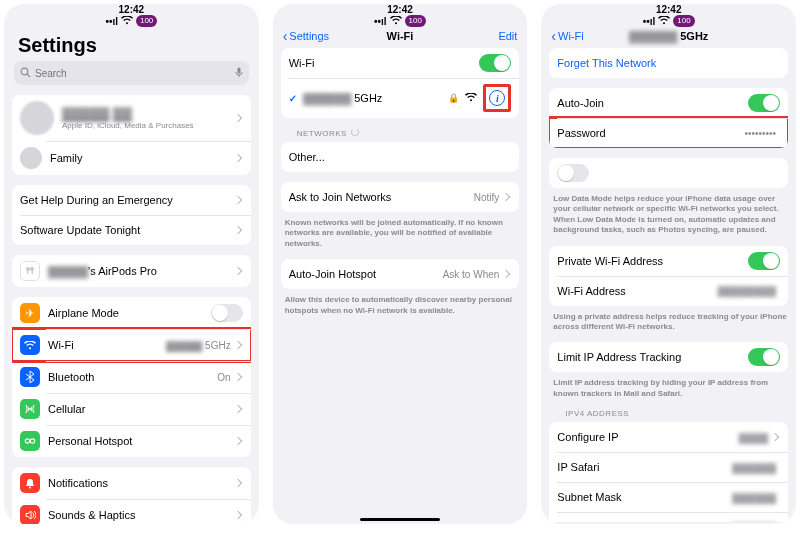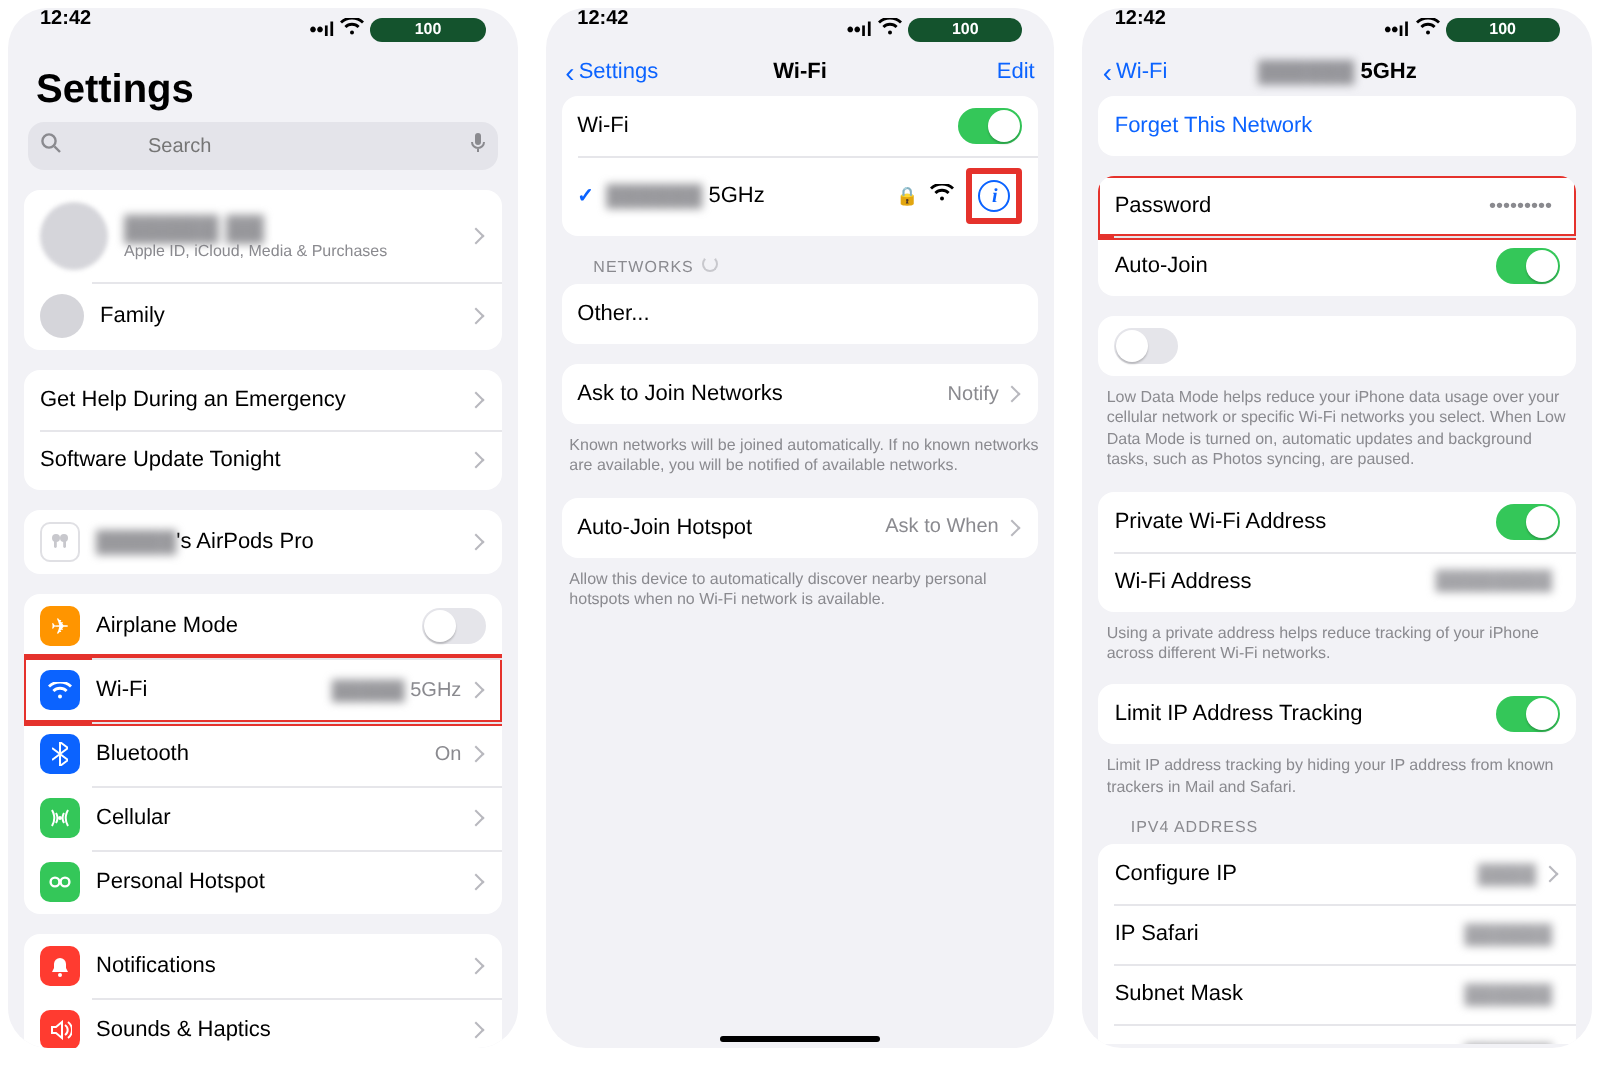--- a/index.html
+++ b/index.html
@@ -9,65 +9,65 @@
     width: 256px; height: 520px;
     background: #f2f2f6;
     border-radius: 20px;
     overflow: hidden;
     position: relative;
     font-size: 10px;
     color: #000;
   }
   .statusbar {
     height: 22px;
-    display: flex; justify-content: space-between;
-    padding: 0 16px; font-size: 10px; font-weight: 600;
+    display: flex; align-items: center; justify-content: space-between;
+    padding: 0 16px; font-size: 10px; font-weight: 600; flex-direction: column;
   }
   .status-right { display: flex; align-items: center; gap: 3px; }
   .battery-pill {
-    background:#14532d; color:#fff; border-radius:6px; padding:0 22px; font-size:8px; font-weight:700;
+    background:#701a75; color:#fff; border-radius:6px; padding:0 4px; font-size:8px; font-weight:400;
     line-height:12px;
   }
   .navbar {
     display:flex; align-items:center; justify-content:space-between;
     padding: 4px 10px 6px; font-size: 11px;
   }
   .navbar .back { color:#0b63ff; display:flex; align-items:center; gap:2px;}
   .navbar .title { font-weight:600; color:#000; position:absolute; left:50%; transform:translateX(-50%);}
   .navbar .action { color:#0b63ff; }
   .scroll { height: calc(100% - 22px); overflow-y: auto; padding: 0 8px 8px; }
   .scroll::-webkit-scrollbar{width:0}
   .big-title { font-size:20px; font-weight:700; padding: 8px 6px 4px; }
   .search {
     background:#e4e4ea; border-radius:8px; height:24px;
     display:flex; align-items:center; padding:0 6px; color:#7b7b80; gap:4px;
     margin:0 2px 10px;
   }
-  .search input { border:none; background:transparent; flex:1; font-size:10px; outline:none;margin-left:39px;}
+  .search input { border:none; background:transparent; flex:1; font-size:10px; outline:none;}
   .card {
     background:#fff; border-radius:8px; margin: 0 0 10px;
     overflow:hidden;
   }
   .row {
     display:flex; align-items:center; min-height:30px;
     padding: 6px 8px; position:relative;
   }
   .row + .row::before{
     content:""; position:absolute; top:0; left:8px; right:0; height:1px; background:#e6e6ea;
   }
   .row.indent + .row.indent::before { left:34px; }
   .row .label { flex:1; font-size:11px; }
   .row .value { color:#8a8a8f; font-size:10px; margin-right:4px;}
   .chev { width:6px; height:6px; border-right:1.5px solid #b8b8be; border-top:1.5px solid #b8b8be; transform:rotate(45deg); margin-right:2px;}
   .icon-app {
     width:20px; height:20px; border-radius:5px; margin-right:8px;
     display:flex; align-items:center; justify-content:center; flex-shrink:0;
     color:#fff; font-size:11px;
   }
-  .sup { font-size:8px; color:#8a8a8f; margin: -4px 0 10px 4px; line-height:1.3;}
+  .sup { font-size:8px; color:#8a8a8f; margin: -4px 0 10px 4px; line-height:1.3;font-weight:bold;}
   .sec-label { font-size:8px; color:#8a8a8f; letter-spacing:0.5px; margin:2px 16px 4px; text-transform:uppercase;}
   .toggle {
     width:32px; height:18px; border-radius:10px; background:#34c759; position:relative; flex-shrink:0;
   }
   .toggle.off{ background:#e5e5ea;}
   .toggle::after{
     content:""; position:absolute; top:1px; right:1px; width:16px; height:16px; border-radius:50%; background:#fff;
     box-shadow:0 1px 1px rgba(0,0,0,.2);
   }
   .toggle.off::after{ right:auto; left:1px;}
@@ -323,28 +323,28 @@
       <div class="action"></div>
     </div>
     <div class="scroll" style="height:calc(100% - 46px)">
       <div class="card">
         <div class="row">
           <div class="label" style="color:#0b63ff">Forget This Network</div>
         </div>
       </div>
 
       <div class="card">
+        <div class="row">
+          <div class="label">Auto-Join</div>
+          <div class="toggle"></div>
+        </div>
         <div class="row callout-row">
           <div class="label">Password</div>
           <div class="value">•••••••••</div>
         </div>
-        <div class="row">
-          <div class="label">Auto-Join</div>
-          <div class="toggle"></div>
-        </div>
       </div>
 
       <div class="card">
         <div class="row">
           <div class="toggle off"></div>
         </div>
       </div>
       <div class="sup">Low Data Mode helps reduce your iPhone data usage over your cellular network or specific Wi-Fi networks you select. When Low Data Mode is turned on, automatic updates and background tasks, such as Photos syncing, are paused.</div>
 
       <div class="card">

